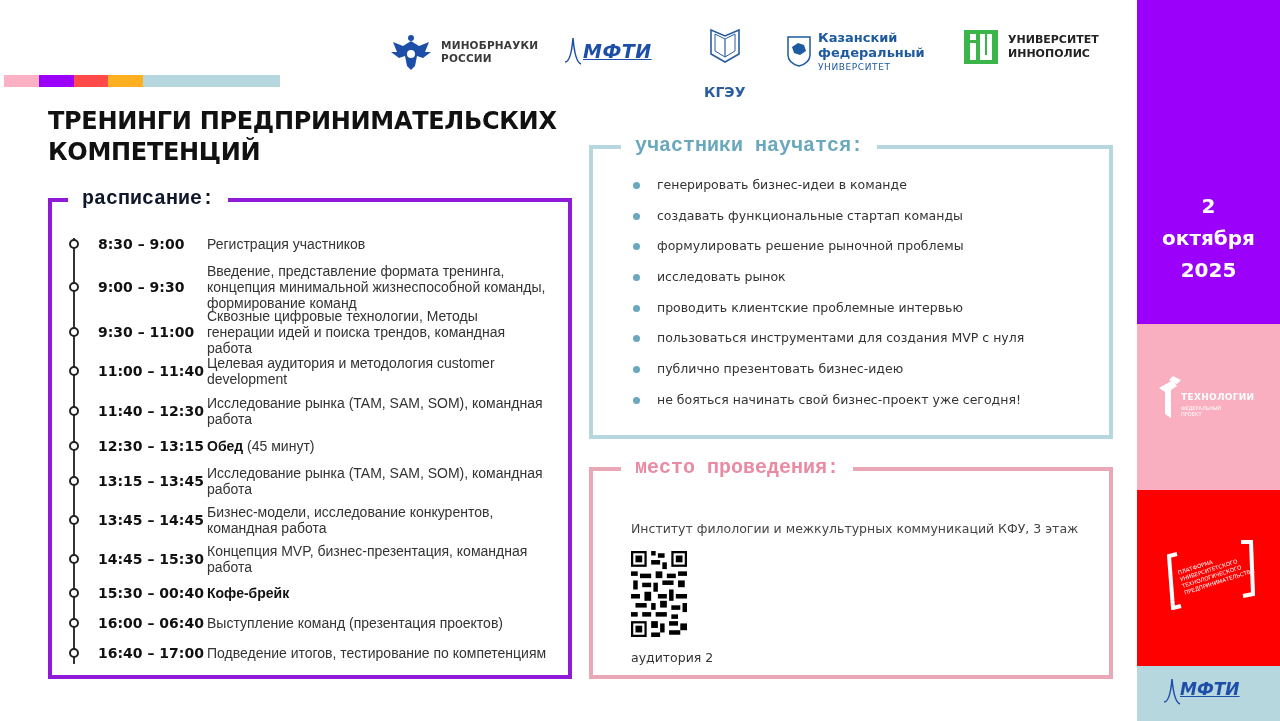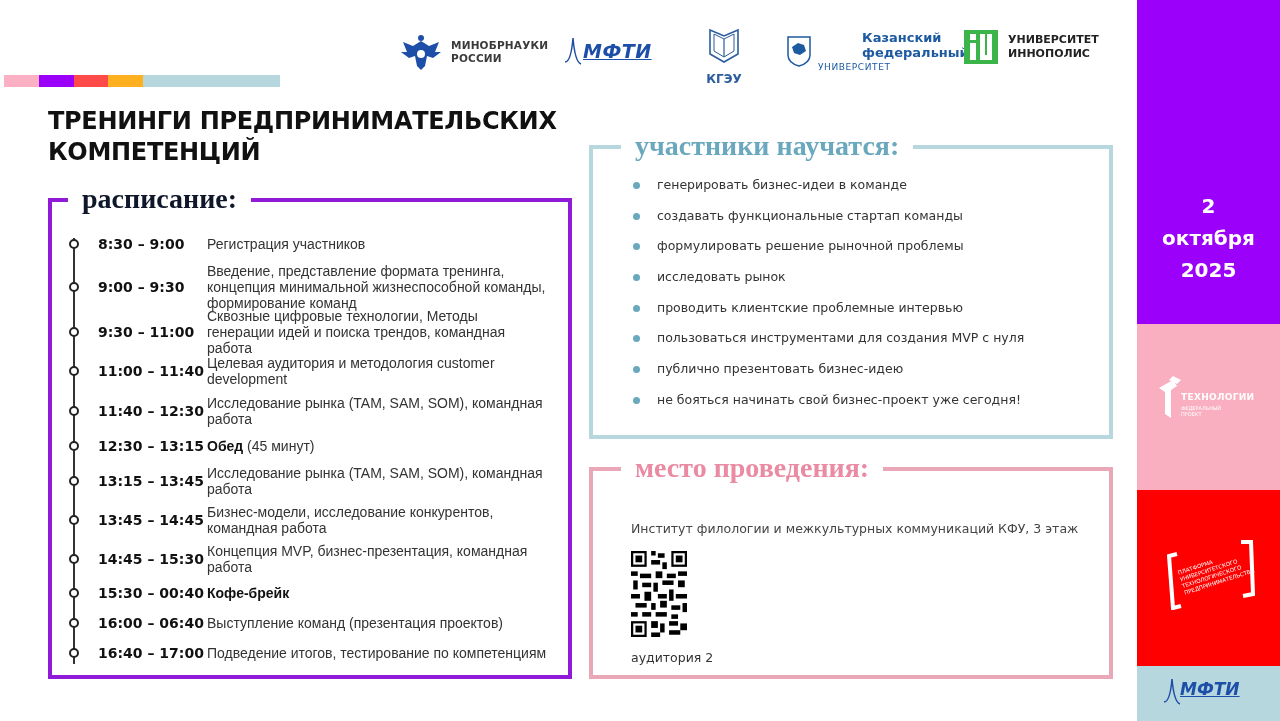--- a/index.html
+++ b/index.html
@@ -3,43 +3,43 @@
 <meta charset="utf-8">
 <style>
   * { box-sizing: border-box; margin: 0; padding: 0; }
   html, body { width: 1280px; height: 721px; overflow: hidden; background: #ffffff; }
   body { position: relative; font-family: "Liberation Sans", "DejaVu Sans", sans-serif; color: #1a1a1a; }
 
   
   .logos { position: absolute; top: 28px; left: 388px; width: 730px; height: 56px; }
   .logo { position: absolute; display: flex; align-items: center; }
   .logo-text { font-family: "DejaVu Sans", sans-serif; font-weight: bold; font-size: 10.5px; line-height: 13px; color: #3a3a3a; letter-spacing: 0.2px; }
-  .logo-minobr { left: 11px; top: 4px; }
+  .logo-minobr { left: 1px; top: 4px; }
   .logo-minobr .emblem { width: 44px; height: 40px; margin-right: 8px; }
   .logo-mipt { left: 175px; top: 6px; }
   .logo-mipt .mipt-word { font-family: "DejaVu Sans", sans-serif; font-style: italic; font-weight: bold; font-size: 19px; color: #1e4fa8; text-decoration: underline; letter-spacing: 0.5px; }
   .logo-kgeu { left: 316px; top: 0; flex-direction: column; }
-  .logo-kgeu .kgeu-word { font-family: "DejaVu Sans", sans-serif; font-weight: bold; font-size: 12px; color: #2b5d9e; margin-top: 8px; }
+  .logo-kgeu .kgeu-word { font-family: "DejaVu Sans", sans-serif; font-weight: bold; font-size: 14px; color: #2b5d9e; margin-top: 20px; }
   .logo-kfu { left: 398px; top: 2px; }
-  .logo-kfu .kfu-main { font-family: "DejaVu Sans", sans-serif; font-weight: bold; font-size: 13px; line-height: 15px; color: #1d5aa0; margin-left: 44px; }
+  .logo-kfu .kfu-main { font-family: "DejaVu Sans", sans-serif; font-weight: bold; font-size: 13px; line-height: 15px; color: #1d5aa0; }
   .logo-kfu .kfu-sub { font-family: "DejaVu Sans", sans-serif; font-size: 9px; color: #1d5aa0; letter-spacing: 0.6px; margin-top: 2px; }
   .logo-inno { left: 576px; top: 2px; }
   .logo-inno .inno-mark { width: 34px; height: 34px; background: #3bb54a; margin-right: 10px; position: relative; }
   .logo-inno .inno-text { font-family: "DejaVu Sans", sans-serif; font-weight: bold; font-size: 11px; line-height: 14px; color: #222; }
 
   
   .stripe { position: absolute; top: 75px; left: 4px; height: 12px; display: flex; }
   .stripe span { display: block; height: 12px; }
 
   
   .title { position: absolute; top: 106px; left: 48px; font-family: "DejaVu Sans", sans-serif; font-weight: bold; font-size: 24px; line-height: 31px; color: #111; letter-spacing: -0.3px; }
 
   
   .frame { position: absolute; border-style: solid; }
-  .frame-label { position: absolute; background: #fff; padding: 0 14px; font-family: Liberation Serif, serif; font-weight: bold; font-size: 28px; line-height: 26px; }
+  .frame-label { position: absolute; background: #fff; padding: 0 14px; font-family: Liberation Mono, monospace; font-weight: bold; font-size: 20px; line-height: 26px; }
 
   
   .schedule { left: 48px; top: 198px; width: 524px; height: 481px; border-width: 4px; border-color: #8f1bd9; }
   .schedule .frame-label { left: 16px; top: -16px; color: #0f172a; }
   .timeline-line { position: absolute; left: 21px; top: 36px; width: 2px; height: 426px; background: #333; }
   .sched-row { position: absolute; left: 0; width: 510px; display: flex; align-items: center; }
   .dot { position: absolute; left: 17px; width: 10px; height: 10px; border: 2px solid #222; border-radius: 50%; background: #fff; }
   .time { position: absolute; left: 46px; font-family: "DejaVu Sans", sans-serif; font-weight: bold; font-size: 14px; color: #111; white-space: nowrap; }
   .desc { position: absolute; left: 155px; font-family: Liberation Sans, sans-serif; font-size: 14px; line-height: 16px; color: #333; width: 340px; }
   .desc b { color: #111; margin-top: 35px; }

